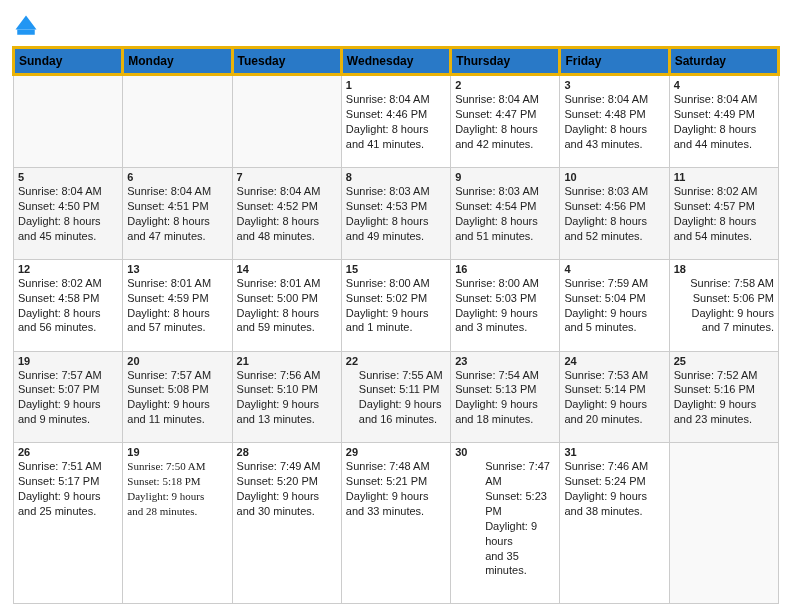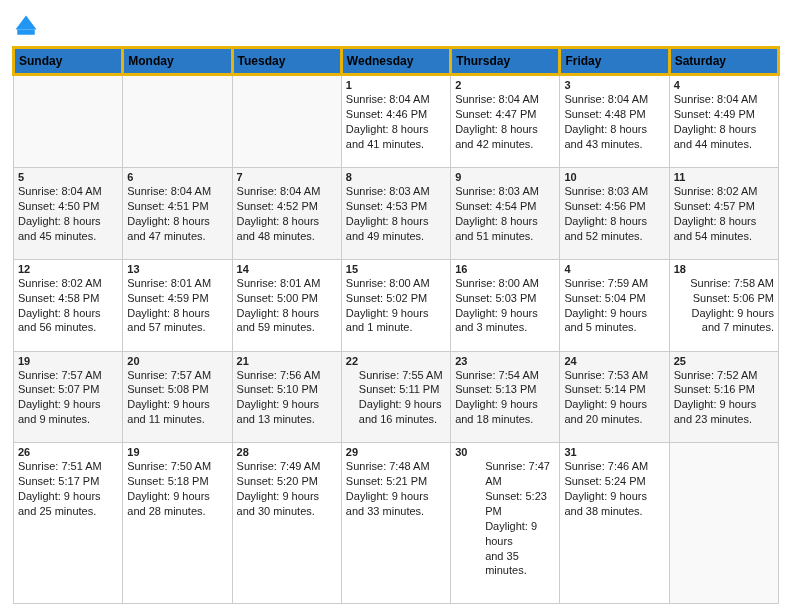--- a/index.html
+++ b/index.html
@@ -324,21 +324,21 @@
         <tr>
           <td>
             <span class="day-num">26</span>
             <div class="day-info" style="white-space: pre-line;">Sunrise: 7:51 AM
 Sunset: 5:17 PM
 Daylight: 9 hours
 and 25 minutes.</div>
           </td>
           <td>
             <span class="day-num">19</span>
-            <div class="day-info" style="white-space: pre-line;">Sunrise: 7:50 AM
+            <div class="day-info" style="white-space: pre-line; font-family: Liberation Serif, serif;">Sunrise: 7:50 AM
 Sunset: 5:18 PM
 Daylight: 9 hours
 and 28 minutes.</div>
           </td>
           <td>
             <span class="day-num">28</span>
             <div class="day-info" style="white-space: pre-line;">Sunrise: 7:49 AM
 Sunset: 5:20 PM
 Daylight: 9 hours
 and 30 minutes.</div>

